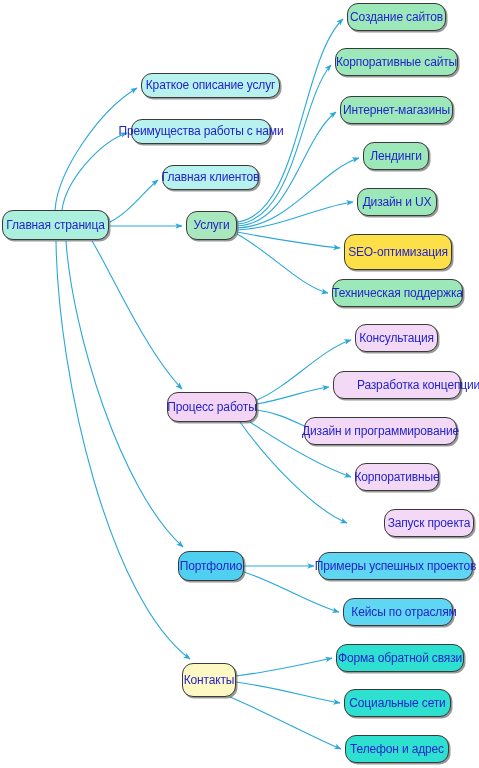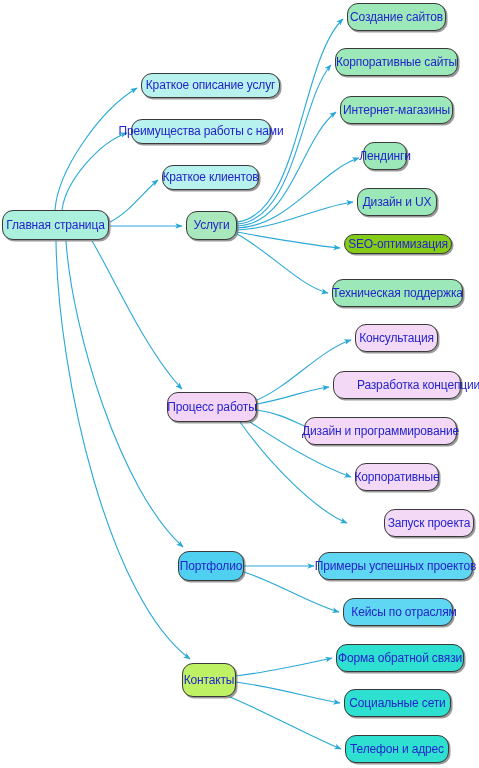--- a/index.html
+++ b/index.html
@@ -85,42 +85,42 @@
     <span>Главная страница</span>
   </div>
 
   <div class="node" style="left: 141px; top: 73px; width: 139px; height: 25px; background: rgb(184, 242, 238); border-color: rgb(58, 58, 58); color: rgb(36, 36, 204);">
     <span>Краткое описание услуг</span>
   </div>
   <div class="node" style="left: 131px; top: 119px; width: 140px; height: 25px; background: rgb(184, 242, 238); border-color: rgb(58, 58, 58); color: rgb(36, 36, 204);">
     <span>Преимущества работы с нами</span>
   </div>
   <div class="node" style="left: 162px; top: 165px; width: 97px; height: 25px; background: rgb(184, 242, 238); border-color: rgb(58, 58, 58); color: rgb(36, 36, 204);">
-    <span>Краткое клиентов</span>
+    <span>Главная клиентов</span>
   </div>
 
   <div class="node" style="left: 186px; top: 211px; width: 51px; height: 29px; background: rgb(168, 232, 188); border-color: rgb(58, 58, 58); color: rgb(36, 36, 204);">
     <span>Услуги</span>
   </div>
   <div class="node" style="left: 347px; top: 3px; width: 99px; height: 28px; background: rgb(156, 232, 184); border-color: rgb(58, 58, 58); color: rgb(36, 36, 204);">
     <span>Создание сайтов</span>
   </div>
   <div class="node" style="left: 335px; top: 48px; width: 123px; height: 28px; background: rgb(156, 232, 184); border-color: rgb(58, 58, 58); color: rgb(36, 36, 204);">
     <span>Корпоративные сайты</span>
   </div>
   <div class="node" style="left: 340px; top: 96px; width: 113px; height: 28px; background: rgb(156, 232, 184); border-color: rgb(58, 58, 58); color: rgb(36, 36, 204);">
     <span>Интернет-магазины</span>
   </div>
-  <div class="node" style="left: 363px; top: 142px; width: 44px; height: 28px; background: rgb(156, 232, 184); border-color: rgb(58, 58, 58); color: rgb(36, 36, 204);">
+  <div class="node" style="left: 363px; top: 142px; width: 66px; height: 28px; background: rgb(156, 232, 184); border-color: rgb(58, 58, 58); color: rgb(36, 36, 204);">
     <span>Лендинги</span>
   </div>
   <div class="node" style="left: 357px; top: 188px; width: 80px; height: 28px; background: rgb(156, 232, 184); border-color: rgb(58, 58, 58); color: rgb(36, 36, 204);">
     <span>Дизайн и UX</span>
   </div>
-  <div class="node" style="left: 344px; top: 234px; width: 108px; height: 20px; background: #84cc16; border-color: rgb(58, 58, 58); color: rgb(36, 36, 204);">
+  <div class="node" style="left: 344px; top: 234px; width: 108px; height: 36px; background: #fde047; border-color: rgb(58, 58, 58); color: rgb(36, 36, 204);">
     <span>SEO-оптимизация</span>
   </div>
   <div class="node" style="left: 332px; top: 279px; width: 131px; height: 28px; background: rgb(156, 232, 184); border-color: rgb(58, 58, 58); color: rgb(36, 36, 204);">
     <span>Техническая поддержка</span>
   </div>
 
   <div class="node" style="left: 167px; top: 392px; width: 90px; height: 30px; background: rgb(244, 212, 244); border-color: rgb(58, 58, 58); color: rgb(36, 36, 204);">
     <span>Процесс работы</span>
   </div>
   <div class="node" style="left: 355px; top: 324px; width: 83px; height: 28px; background: rgb(244, 217, 247); border-color: rgb(58, 58, 58); color: rgb(36, 36, 204);">
@@ -142,21 +142,21 @@
   <div class="node" style="left: 178px; top: 551px; width: 66px; height: 30px; background: rgb(79, 208, 240); border-color: rgb(58, 58, 58); color: rgb(36, 36, 204);">
     <span>Портфолио</span>
   </div>
   <div class="node" style="left: 318px; top: 552px; width: 155px; height: 28px; background: rgb(95, 214, 242); border-color: rgb(58, 58, 58); color: rgb(36, 36, 204);">
     <span>Примеры успешных проектов</span>
   </div>
   <div class="node" style="left: 343px; top: 598px; width: 110px; height: 28px; background: rgb(95, 214, 242); border-color: rgb(58, 58, 58); color: rgb(36, 36, 204); padding-left: 12px;">
     <span>Кейсы по отраслям</span>
   </div>
 
-  <div class="node" style="left: 182px; top: 663px; width: 54px; height: 34px; background: #bef264; border-color: rgb(58, 58, 58); color: rgb(36, 36, 204);">
+  <div class="node" style="left: 182px; top: 663px; width: 54px; height: 34px; background: #fef9c3; border-color: rgb(58, 58, 58); color: rgb(36, 36, 204);">
     <span>Контакты</span>
   </div>
   <div class="node" style="left: 336px; top: 644px; width: 128px; height: 28px; background: rgb(46, 224, 208); border-color: rgb(58, 58, 58); color: rgb(36, 36, 204);">
     <span>Форма обратной связи</span>
   </div>
   <div class="node" style="left: 344px; top: 689px; width: 107px; height: 28px; background: rgb(46, 224, 208); border-color: rgb(58, 58, 58); color: rgb(36, 36, 204);">
     <span>Социальные сети</span>
   </div>
   <div class="node" style="left: 345px; top: 735px; width: 104px; height: 28px; background: rgb(46, 224, 208); border-color: rgb(58, 58, 58); color: rgb(36, 36, 204);">
     <span>Телефон и адрес</span>

